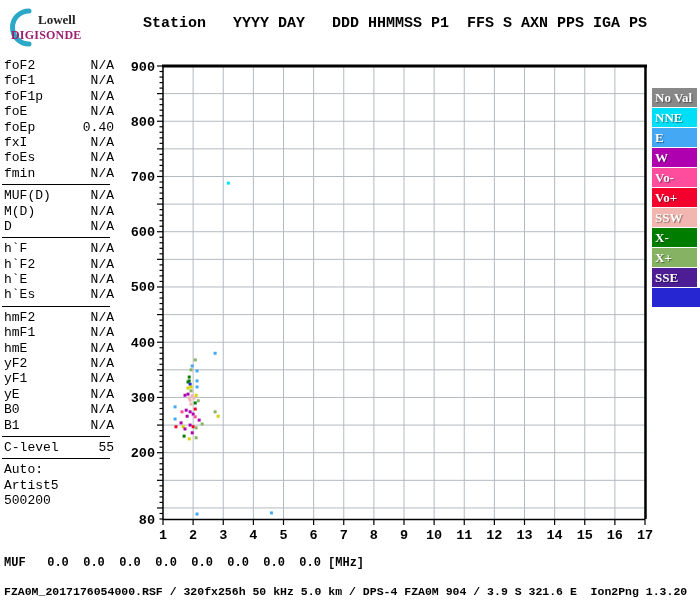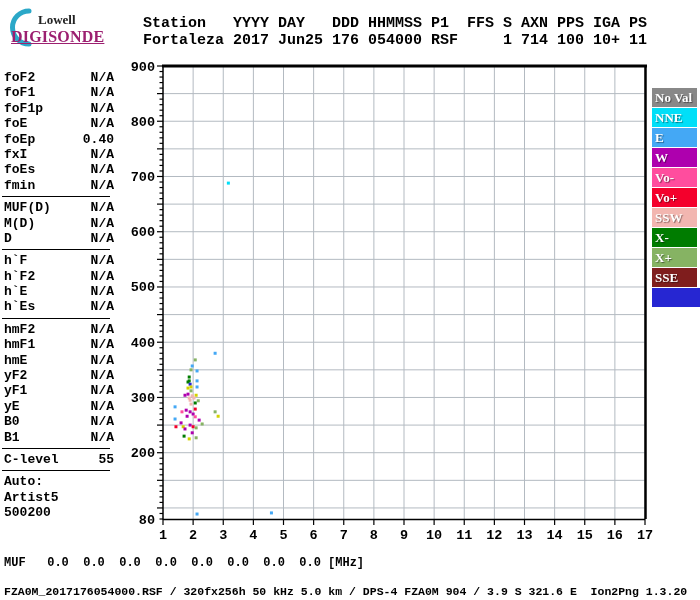--- a/index.html
+++ b/index.html
@@ -6,29 +6,29 @@
   html,body { width:700px; height:600px; background:#ffffff; overflow:hidden;
               font-family:"Liberation Mono", monospace; }
   #stage { position:relative; width:700px; height:600px; background:#fff; }
 
   
   #logo { position:absolute; left:2px; top:6px; width:120px; height:48px; }
   #logo svg { position:absolute; left:0; top:0; }
   .logo-lowell { position:absolute; left:36px; top:6px; font-family:"Liberation Serif", serif;
                  font-weight:bold; font-size:13px; color:#222; }
   .logo-digisonde { position:absolute; left:9px; top:22px; font-family:"Liberation Serif", serif;
-                    font-weight:bold; font-size:16px; letter-spacing:0.2px;text-decoration:underline; }
+                    font-weight:bold; font-size:12px; letter-spacing:0.2px; }
 
   
   #header { position:absolute; left:143px; top:15px; font-weight:bold; font-size:15px;
             line-height:17px; color:#000; }
   #header pre { font-family:"Liberation Mono", monospace; }
 
   
-  #param-panel { position:absolute; left:4px; top:70px; width:110px; font-weight:bold;
+  #param-panel { position:absolute; left:4px; top:58px; width:110px; font-weight:normal;
                  font-size:13px; color:#000; }
   .param-row { display:flex; justify-content:space-between; height:15.4px; line-height:15.4px;
                white-space:pre; }
   .param-sep { border-top:1.5px solid #000; margin:3px 0 3px 0; width:108px; margin-left:-2px; }
 
   
   #legend { position:absolute; left:652px; top:65px; width:46px; }
   .legend-item { width:45px; height:19px; margin-bottom:1px; color:#fff;
                  font-family:"Liberation Serif", serif; font-weight:bold; font-size:13px;
                  line-height:19px; padding-left:3px; text-shadow:1px 1px 1px rgba(0,0,0,0.45);
@@ -52,21 +52,20 @@
   <div id="logo">
     <svg width="36" height="46" viewBox="0 0 36 46">
       <path d="M 27 5 A 16.5 16.5 0 1 0 27 38" fill="none" stroke="#2BA8C8" stroke-width="5" stroke-linecap="round"></path>
     </svg>
     <span class="logo-lowell">Lowell</span>
     <span class="logo-digisonde" id="logo-digisonde" style="color: rgb(156, 31, 112);">DIGISONDE</span>
   </div>
 
   <div id="header">
     <pre>Station   YYYY DAY   DDD HHMMSS P1  FFS S AXN PPS IGA PS</pre>
-    <pre>Fortaleza 2017 Jun25 176 054000 RSF     1 714 100 10+ 11</pre>
   </div>
 
   <div id="param-panel">
       <div class="param-row"><span>foF2</span><span>N/A</span></div>
       <div class="param-row"><span>foF1</span><span>N/A</span></div>
       <div class="param-row"><span>foF1p</span><span>N/A</span></div>
       <div class="param-row"><span>foE</span><span>N/A</span></div>
       <div class="param-row"><span>foEp</span><span>0.40</span></div>
       <div class="param-row"><span>fxI</span><span>N/A</span></div>
       <div class="param-row"><span>foEs</span><span>N/A</span></div>
@@ -324,21 +323,21 @@
   <div id="legend">
       <div class="legend-item" style="background: rgb(136, 136, 136); margin-top: 23px;">No Val</div>
       <div class="legend-item" style="background: rgb(0, 223, 248);">NNE</div>
       <div class="legend-item" style="background: rgb(68, 168, 245);">E</div>
       <div class="legend-item" style="background: rgb(174, 0, 174);">W</div>
       <div class="legend-item" style="background: rgb(255, 77, 158);">Vo-</div>
       <div class="legend-item" style="background: rgb(244, 0, 44);">Vo+</div>
       <div class="legend-item" style="background: rgb(242, 182, 176);">SSW</div>
       <div class="legend-item" style="background: rgb(0, 124, 0);">X-</div>
       <div class="legend-item" style="background: rgb(134, 179, 99);">X+</div>
-      <div class="legend-item" style="background: #7f1d1d; font-family: Liberation Serif, serif;">SSE</div>
+      <div class="legend-item" style="background: #4c1d95; font-family: Liberation Serif, serif;">SSE</div>
       <div class="legend-item" style="background: rgb(38, 38, 210); padding-left: 48px;">NNW</div>
     </div>
 
   <div id="footer-tables">
     <pre id="muf-line">MUF   0.0  0.0  0.0  0.0  0.0  0.0  0.0  0.0 [MHz]</pre>
   </div>
 
   <div id="status-line">FZA0M_2017176054000.RSF / 320fx256h 50 kHz 5.0 km / DPS-4 FZA0M 904 / 3.9 S 321.6 E  Ion2Png 1.3.20</div>
 
 </div>

